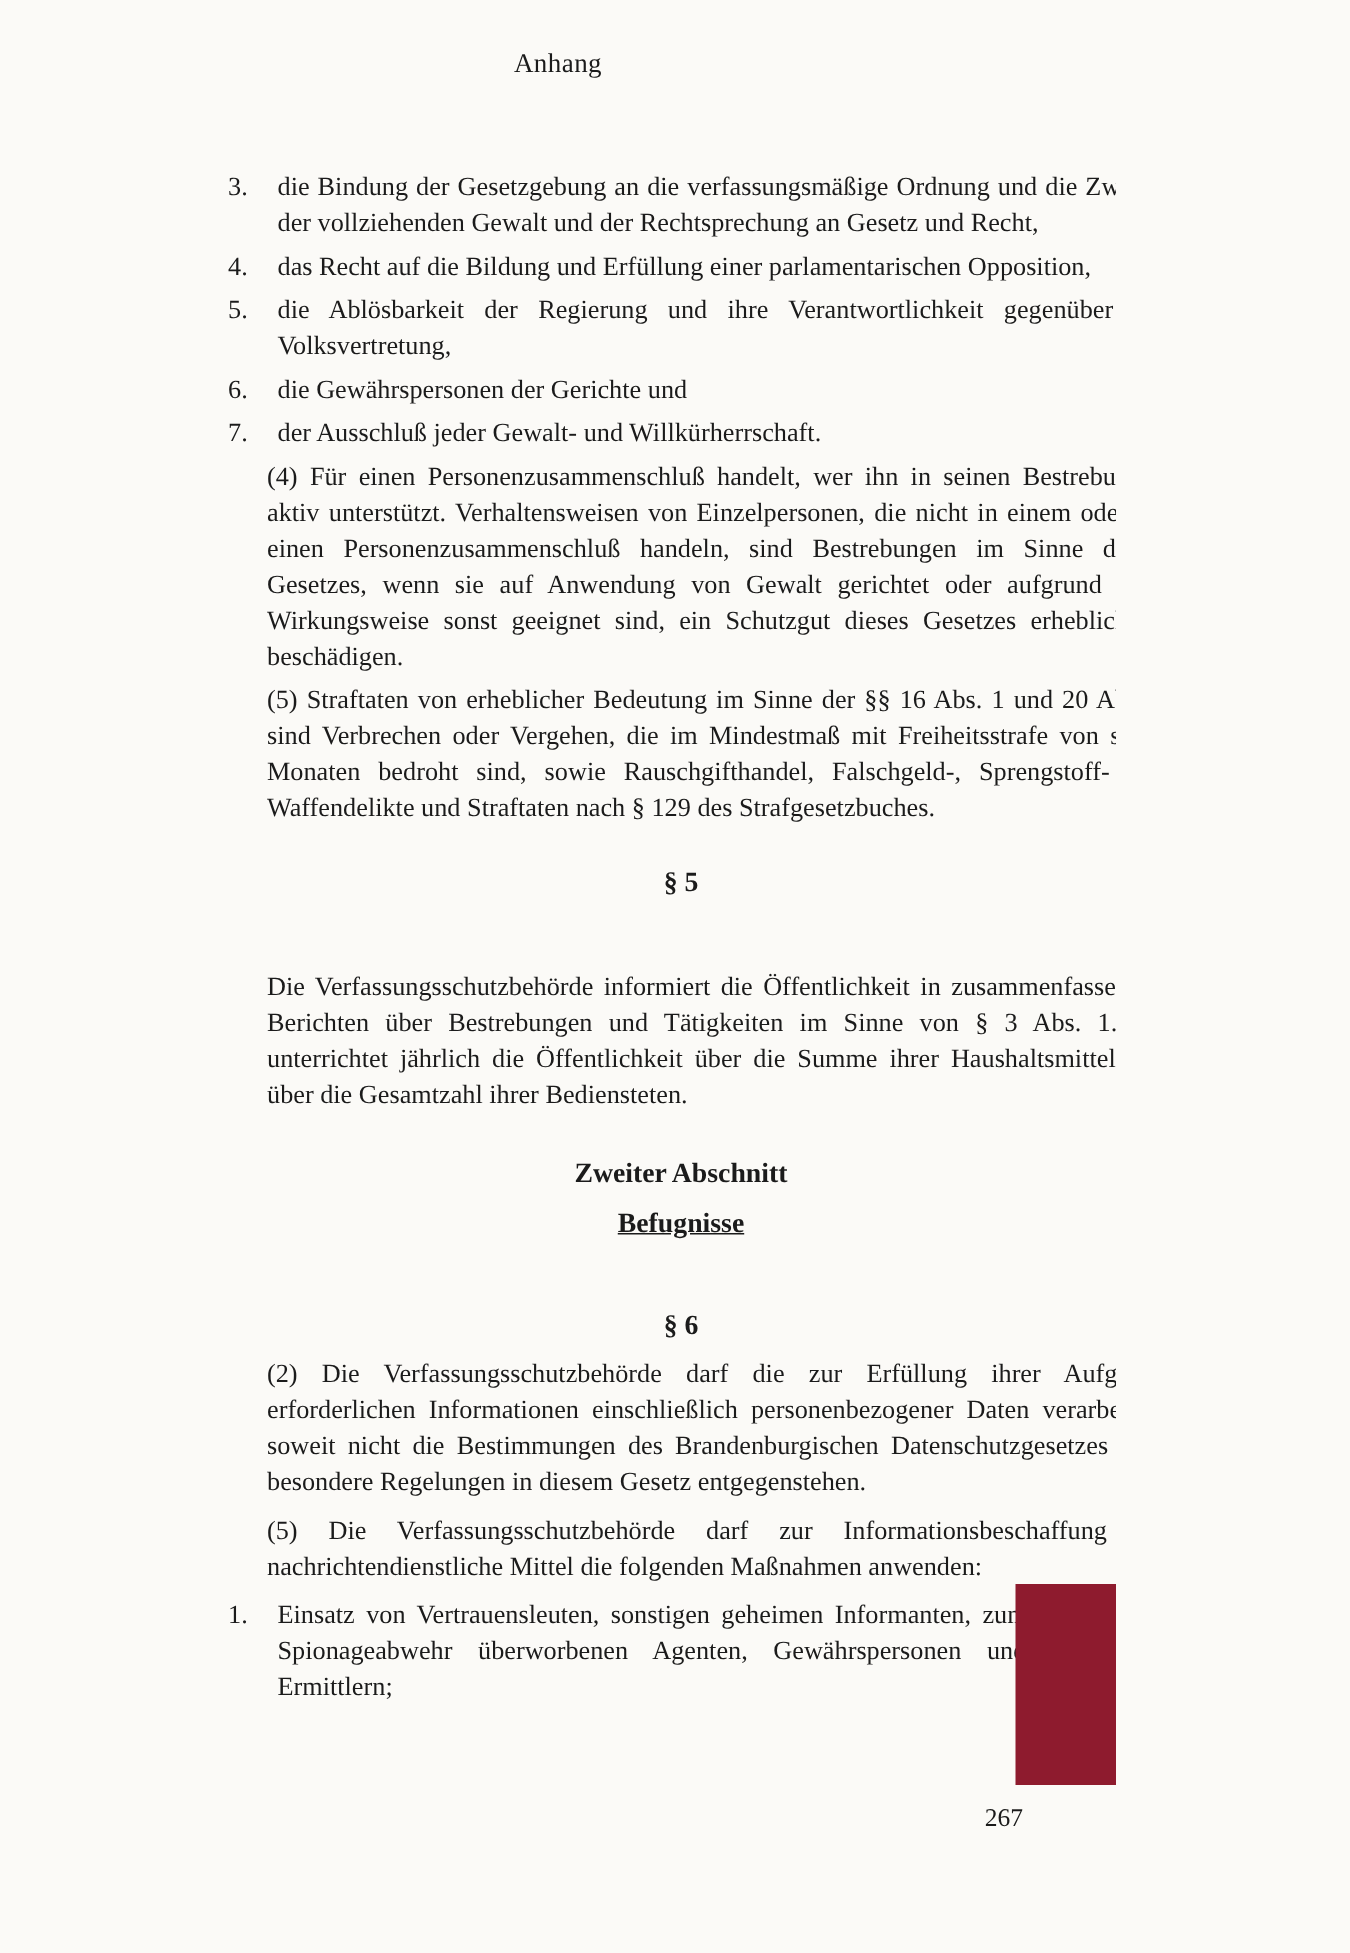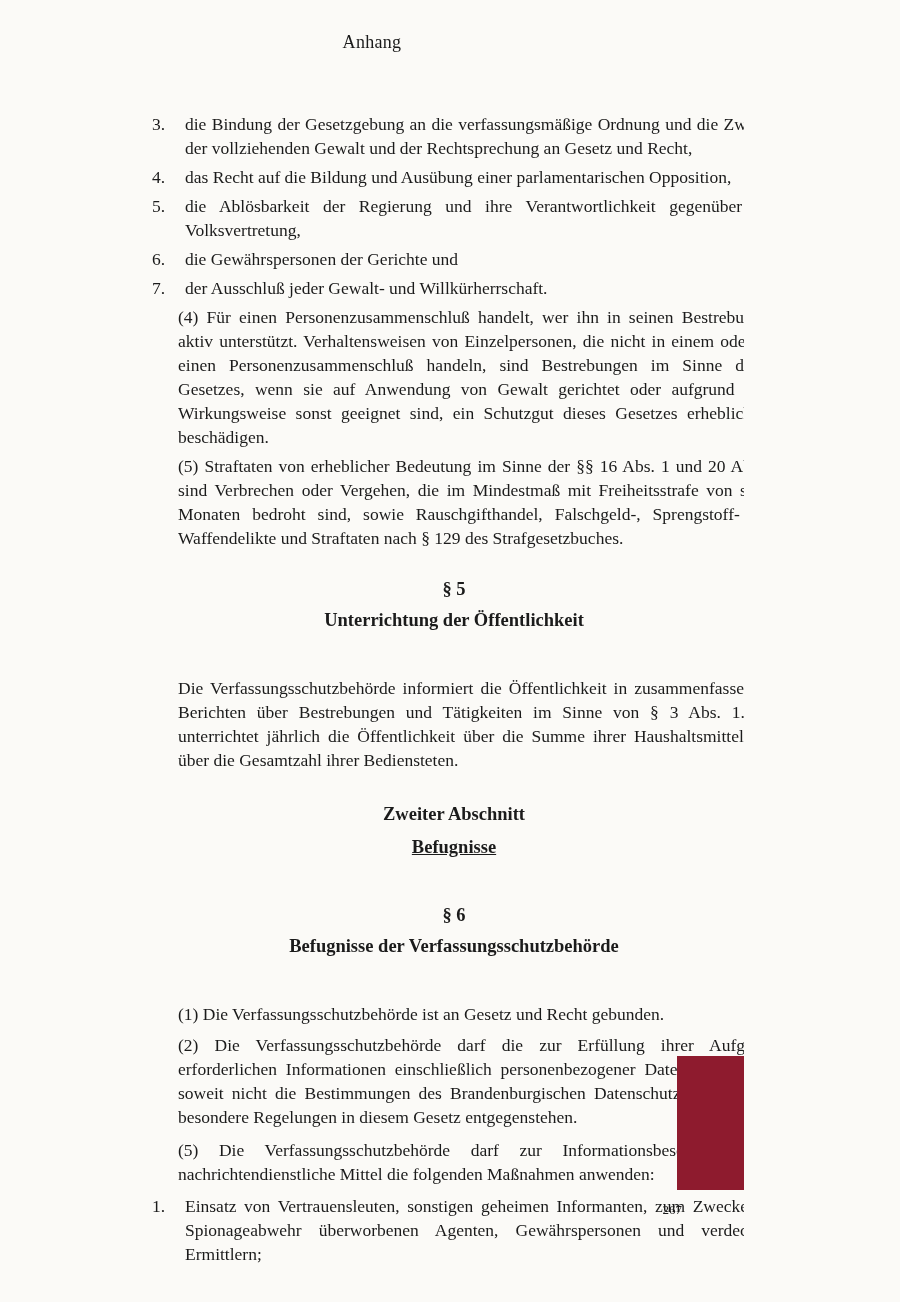--- a/index.html
+++ b/index.html
@@ -70,70 +70,67 @@
   .s6-list{margin-top:8px;}
   .edge-tab{
     position:absolute;
     right:0;top:1056px;
     width:67px;height:134px;
     background:var(--tab-color);
   }
   .page-number{
     position:absolute;
     right:62px;top:1202px;
-    font-size:13px;
+    font-size:17px;
   }
 </style>
 </head>
 <body>
 
 <div class="page">
 
   <div class="running-header">Anhang</div>
 
   <div class="content">
 
     <ol class="num-list">
       <li>
         <span class="num">3.</span>
         <span class="txt">die Bindung der Gesetzgebung an die verfassungsmäßige Ordnung und die Zweiter der vollziehenden Gewalt und der Rechtsprechung an Gesetz und Recht,</span>
       </li>
       <li>
         <span class="num">4.</span>
-        <span class="txt">das Recht auf die Bildung und Ausübung einer parlamentarischen Opposition,</span>
+        <span class="txt">das Recht auf die Bildung und Erfüllung einer parlamentarischen Opposition,</span>
       </li>
       <li>
         <span class="num">5.</span>
         <span class="txt">die Ablösbarkeit der Regierung und ihre Verantwortlichkeit gegenüber der Volksvertretung,</span>
       </li>
       <li>
         <span class="num">6.</span>
         <span class="txt">die Gewährspersonen der Gerichte und</span>
       </li>
       <li>
         <span class="num">7.</span>
         <span class="txt">der Ausschluß jeder Gewalt- und Willkürherrschaft.</span>
       </li>
     </ol>
 
     <p class="para">(4) Für einen Personenzusammenschluß handelt, wer ihn in seinen Bestrebungen aktiv unterstützt. Verhaltensweisen von Einzelpersonen, die nicht in einem oder für einen Personenzusammenschluß handeln, sind Bestrebungen im Sinne dieses Gesetzes, wenn sie auf Anwendung von Gewalt gerichtet oder aufgrund ihrer Wirkungsweise sonst geeignet sind, ein Schutzgut dieses Gesetzes erheblich zu beschädigen.</p>
     <p class="para">(5) Straftaten von erheblicher Bedeutung im Sinne der §§ 16 Abs. 1 und 20 Abs. 1 sind Verbrechen oder Vergehen, die im Mindestmaß mit Freiheitsstrafe von sechs Monaten bedroht sind, sowie Rauschgifthandel, Falschgeld-, Sprengstoff- und Waffendelikte und Straftaten nach § 129 des Strafgesetzbuches.</p>
 
     <div class="heading sect-num-5">§ 5</div>
-    <div class="heading sect-title-5">Unterrichtung der Öffentlichkeit</div>
 
     <p class="para sect-5-body">Die Verfassungsschutzbehörde informiert die Öffentlichkeit in zusammenfassenden Berichten über Bestrebungen und Tätigkeiten im Sinne von § 3 Abs. 1. Sie unterrichtet jährlich die Öffentlichkeit über die Summe ihrer Haushaltsmittel und über die Gesamtzahl ihrer Bediensteten.</p>
 
     <div class="heading chapter-title">Zweiter Abschnitt</div>
     <div class="heading chapter-subtitle">Befugnisse</div>
 
     <div class="heading sect-num-6">§ 6</div>
-    <div class="heading sect-title-6">Befugnisse der Verfassungsschutzbehörde</div>
 
-    <p class="para s6-para-1">(1) Die Verfassungsschutzbehörde ist an Gesetz und Recht gebunden.</p>
     <p class="para s6-para-2">(2) Die Verfassungsschutzbehörde darf die zur Erfüllung ihrer Aufgaben erforderlichen Informationen einschließlich personenbezogener Daten verarbeiten, soweit nicht die Bestimmungen des Brandenburgischen Datenschutzgesetzes oder besondere Regelungen in diesem Gesetz entgegenstehen.</p>
     <p class="para s6-para-3">(5) Die Verfassungsschutzbehörde darf zur Informationsbeschaffung als nachrichtendienstliche Mittel die folgenden Maßnahmen anwenden:</p>
 
     <ol class="num-list s6-list">
       <li>
         <span class="num">1.</span>
         <span class="txt">Einsatz von Vertrauensleuten, sonstigen geheimen Informanten, zum Zwecke der Spionageabwehr überworbenen Agenten, Gewährspersonen und verdeckten Ermittlern;</span>
       </li>
     </ol>
 

